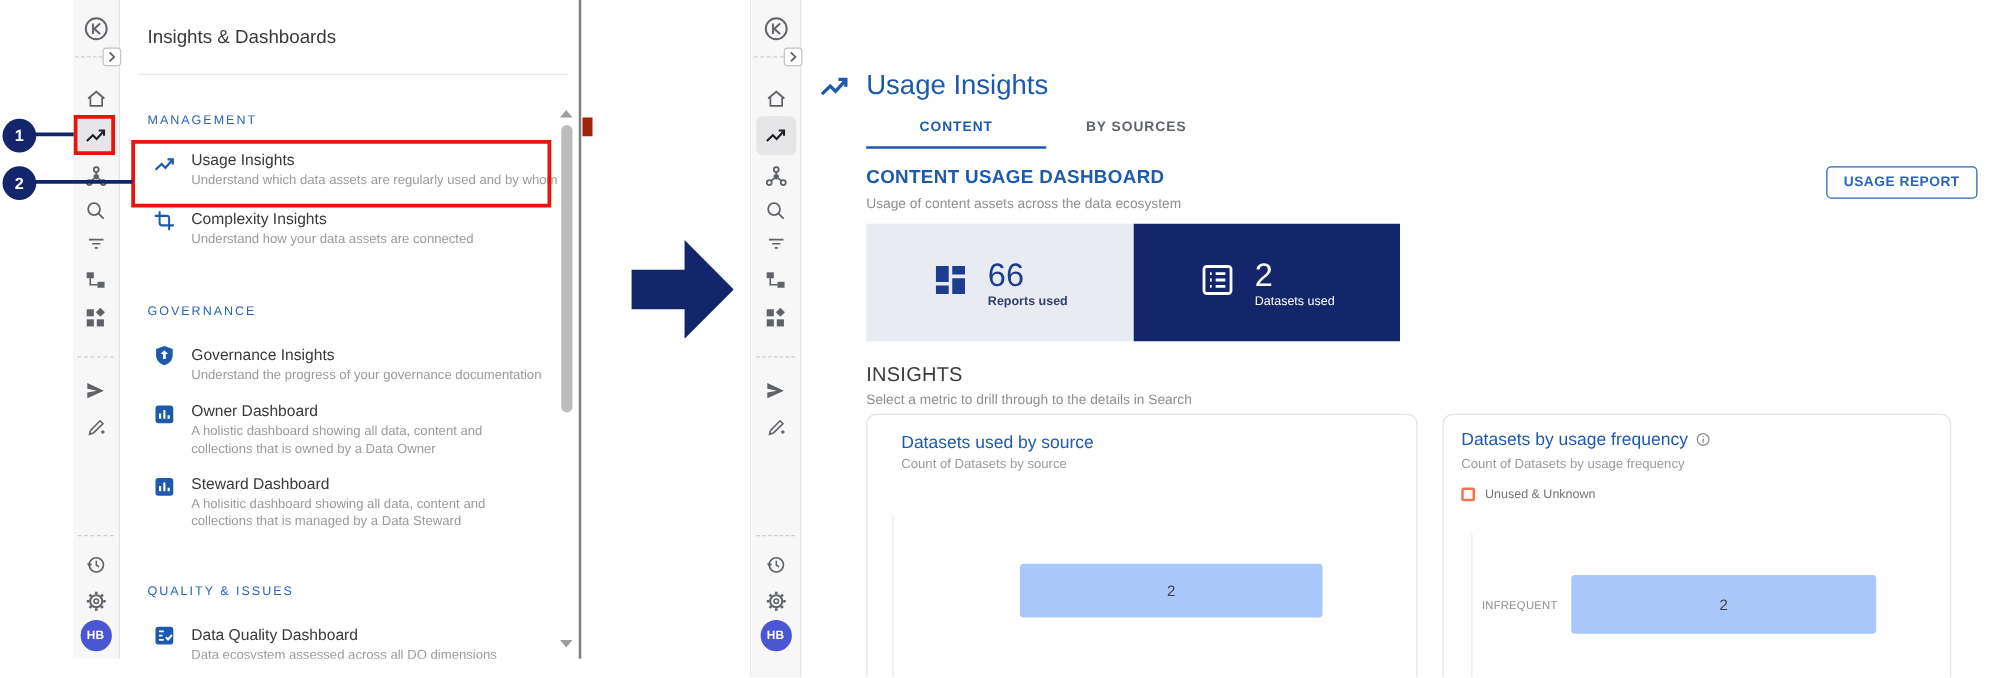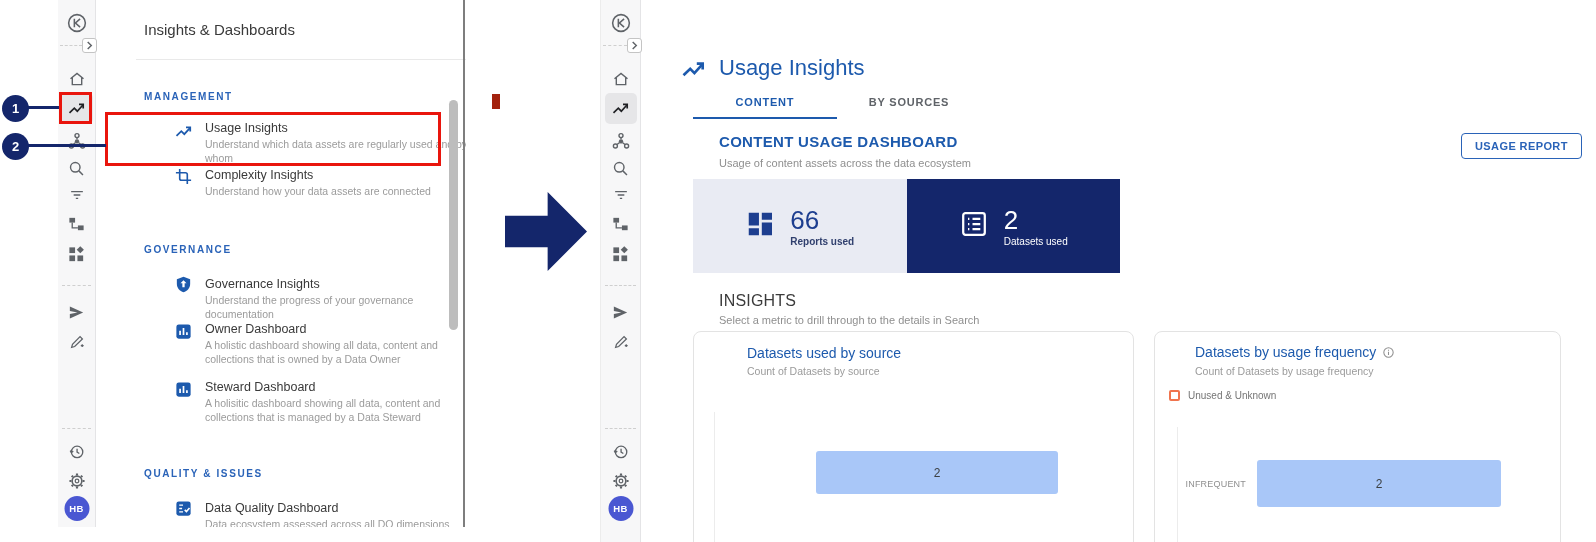--- a/index.html
+++ b/index.html
@@ -1,19 +1,19 @@
 <!DOCTYPE html>
 <html><head>
 <meta charset="utf-8">
 <style>
   * { margin:0; padding:0; box-sizing:border-box; }
   html,body { background:#fff; }
   body { font-family:"Liberation Sans", sans-serif; }
   #stage { position:relative; width:1596px; height:542px; background:#fff; overflow:hidden; }
-  .abs { position:absolute;margin-left:26px; }
+  .abs { position:absolute; }
 
   
   .shot { position:absolute; top:0; background:#fff; overflow:hidden; }
   #shot-left  { left:58px;  width:408px; height:527px; }
   #shot-right { left:600px; width:996px; height:542px; border-left:1px solid #ececec; }
 
   
   .rail { position:absolute; left:0; top:0; bottom:0; background:#f7f7f8; border-right:1px solid #e4e4e6; }
   #shot-left  .rail { width:38px; }
   #shot-right .rail { width:40px; }
@@ -26,21 +26,21 @@
   .expand-btn { position:absolute; width:15px; height:15px; background:#fff; border:1px solid #c4c4c4;
                 border-radius:3px; display:flex; align-items:center; justify-content:center; }
   .expand-dash { position:absolute; border-top:1px dashed #cfcfcf; }
   .avatar { position:absolute; left:50%; transform:translateX(-50%); width:25px; height:25px; border-radius:50%;
             background:#4a57d2; color:#fff; font-size:9.5px; font-weight:bold;
             display:flex; align-items:center; justify-content:center; letter-spacing:.3px; }
 
   
   .panel-title { font-size:15px; color:#3a3a3a; font-weight:500; }
   .hr { border-top:1px solid #e9e9e9; }
-  .sec-label { font-size:10px; font-weight:bold; letter-spacing:1.6px; color:#2a63b8; }
+  .sec-label { font-size:10px; font-weight:normal; letter-spacing:1.6px; color:#2a63b8; }
   .mi-title { font-size:12.5px; color:#393939; font-weight:500; }
   .mi-desc  { font-size:10.5px; color:#9b9b9b; line-height:14px; }
 
   
   .sb-thumb { position:absolute; width:9px; border-radius:5px; background:#bdbdbd; }
   .tri-up   { width:0; height:0; border-left:5px solid transparent; border-right:5px solid transparent; border-bottom:6px solid #9e9e9e; }
   .tri-down { width:0; height:0; border-left:5px solid transparent; border-right:5px solid transparent; border-top:6px solid #9e9e9e; }
   .shot-edge { position:absolute; top:0; width:2px; background:#7e7e7e; }
 
   

